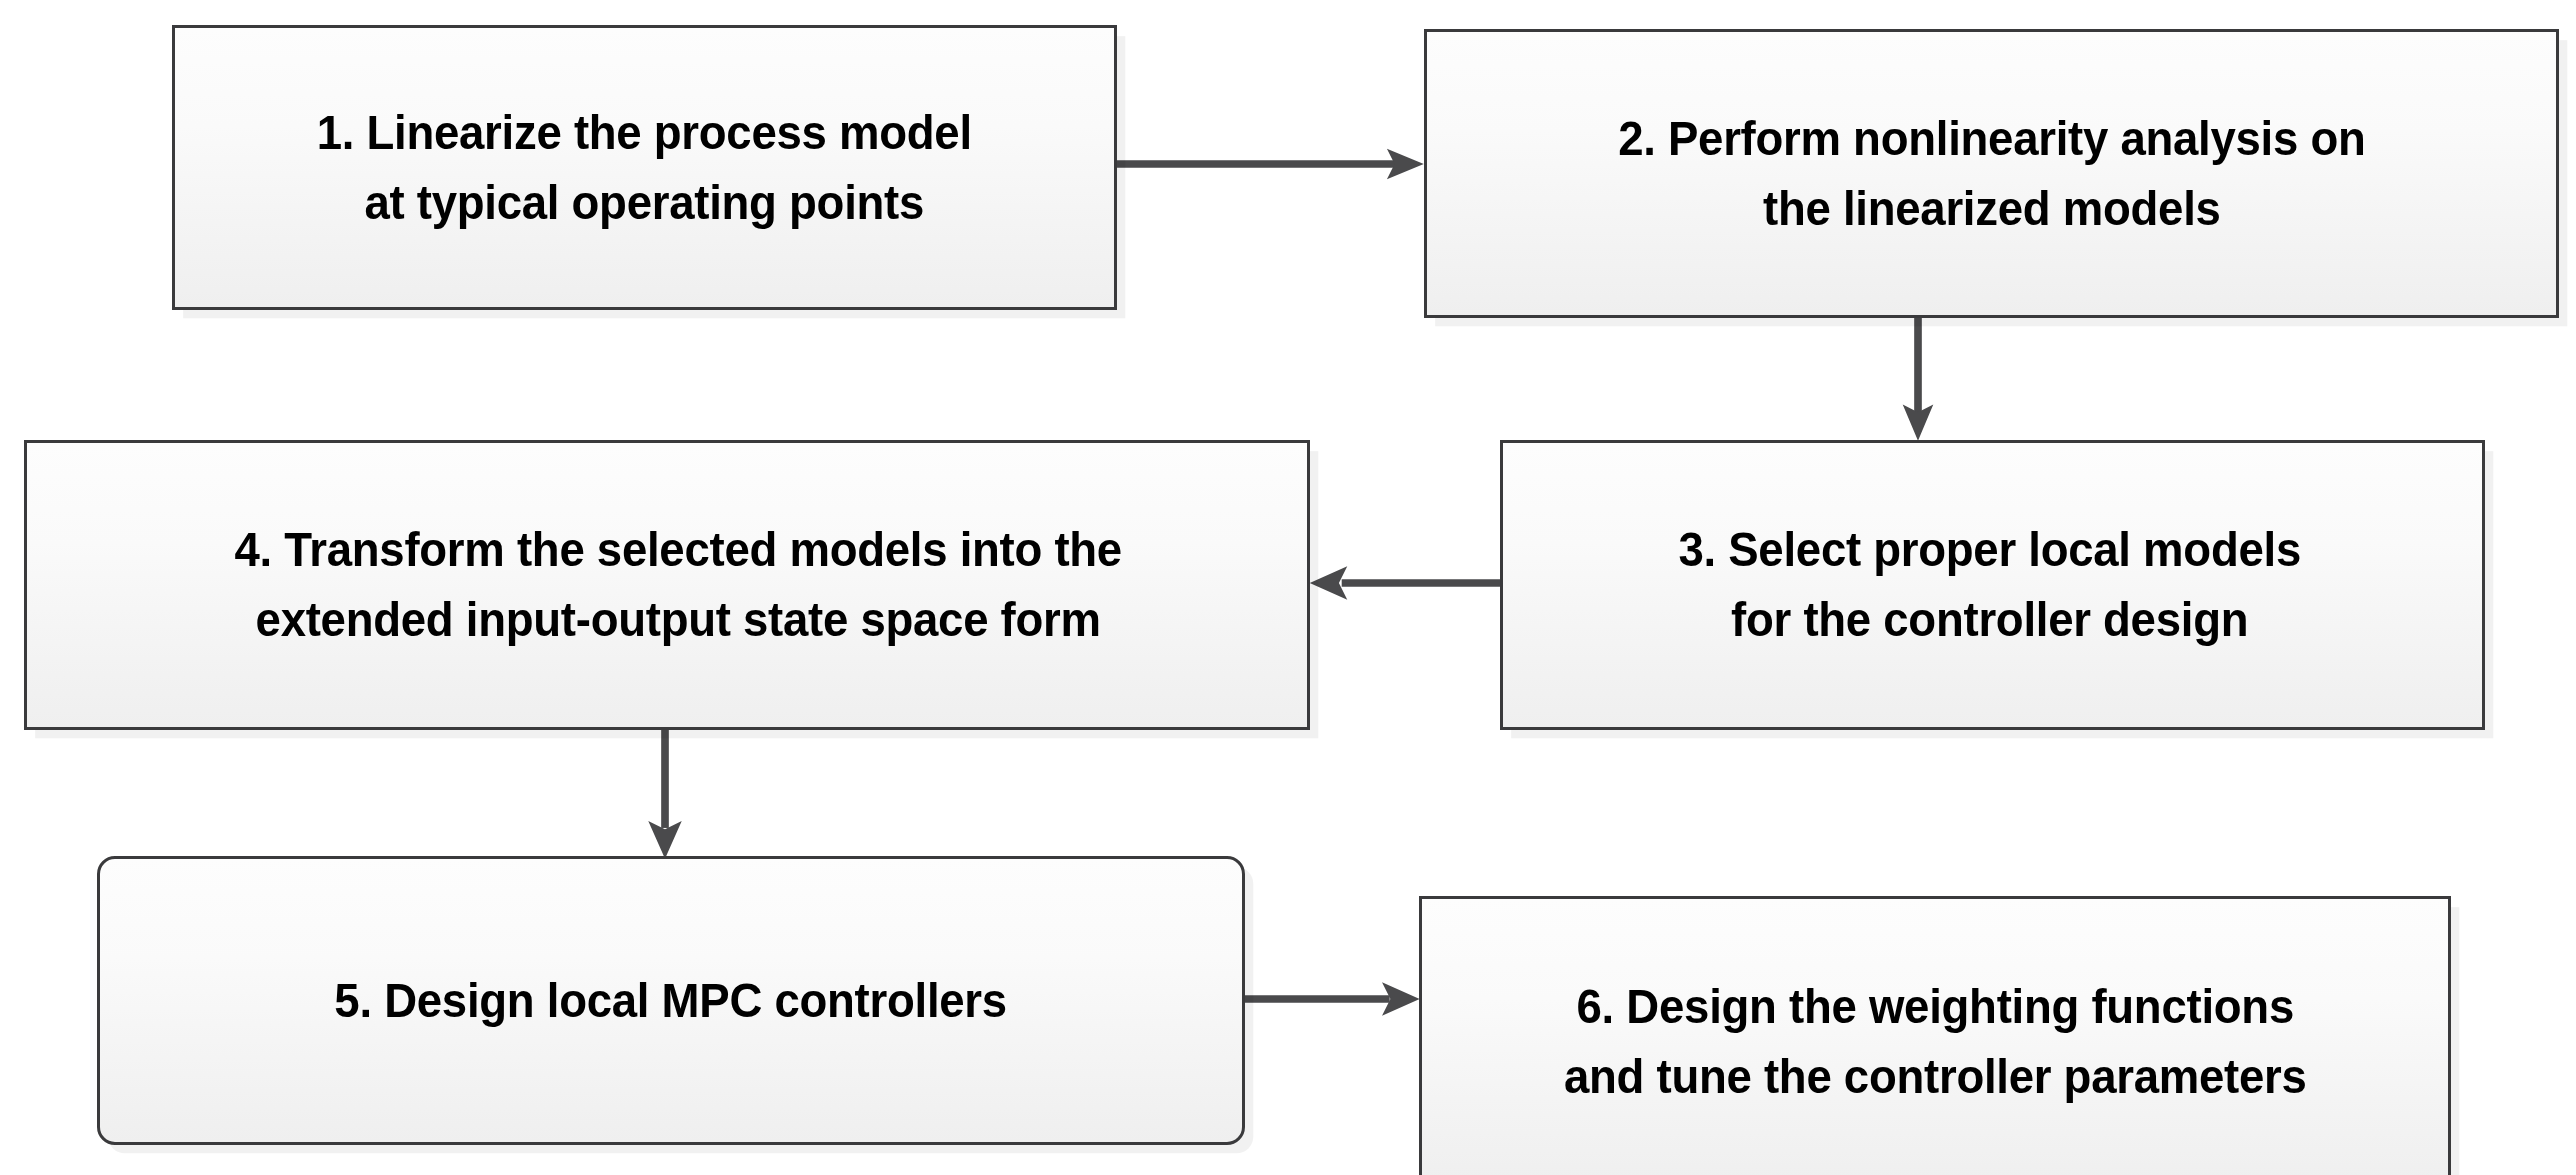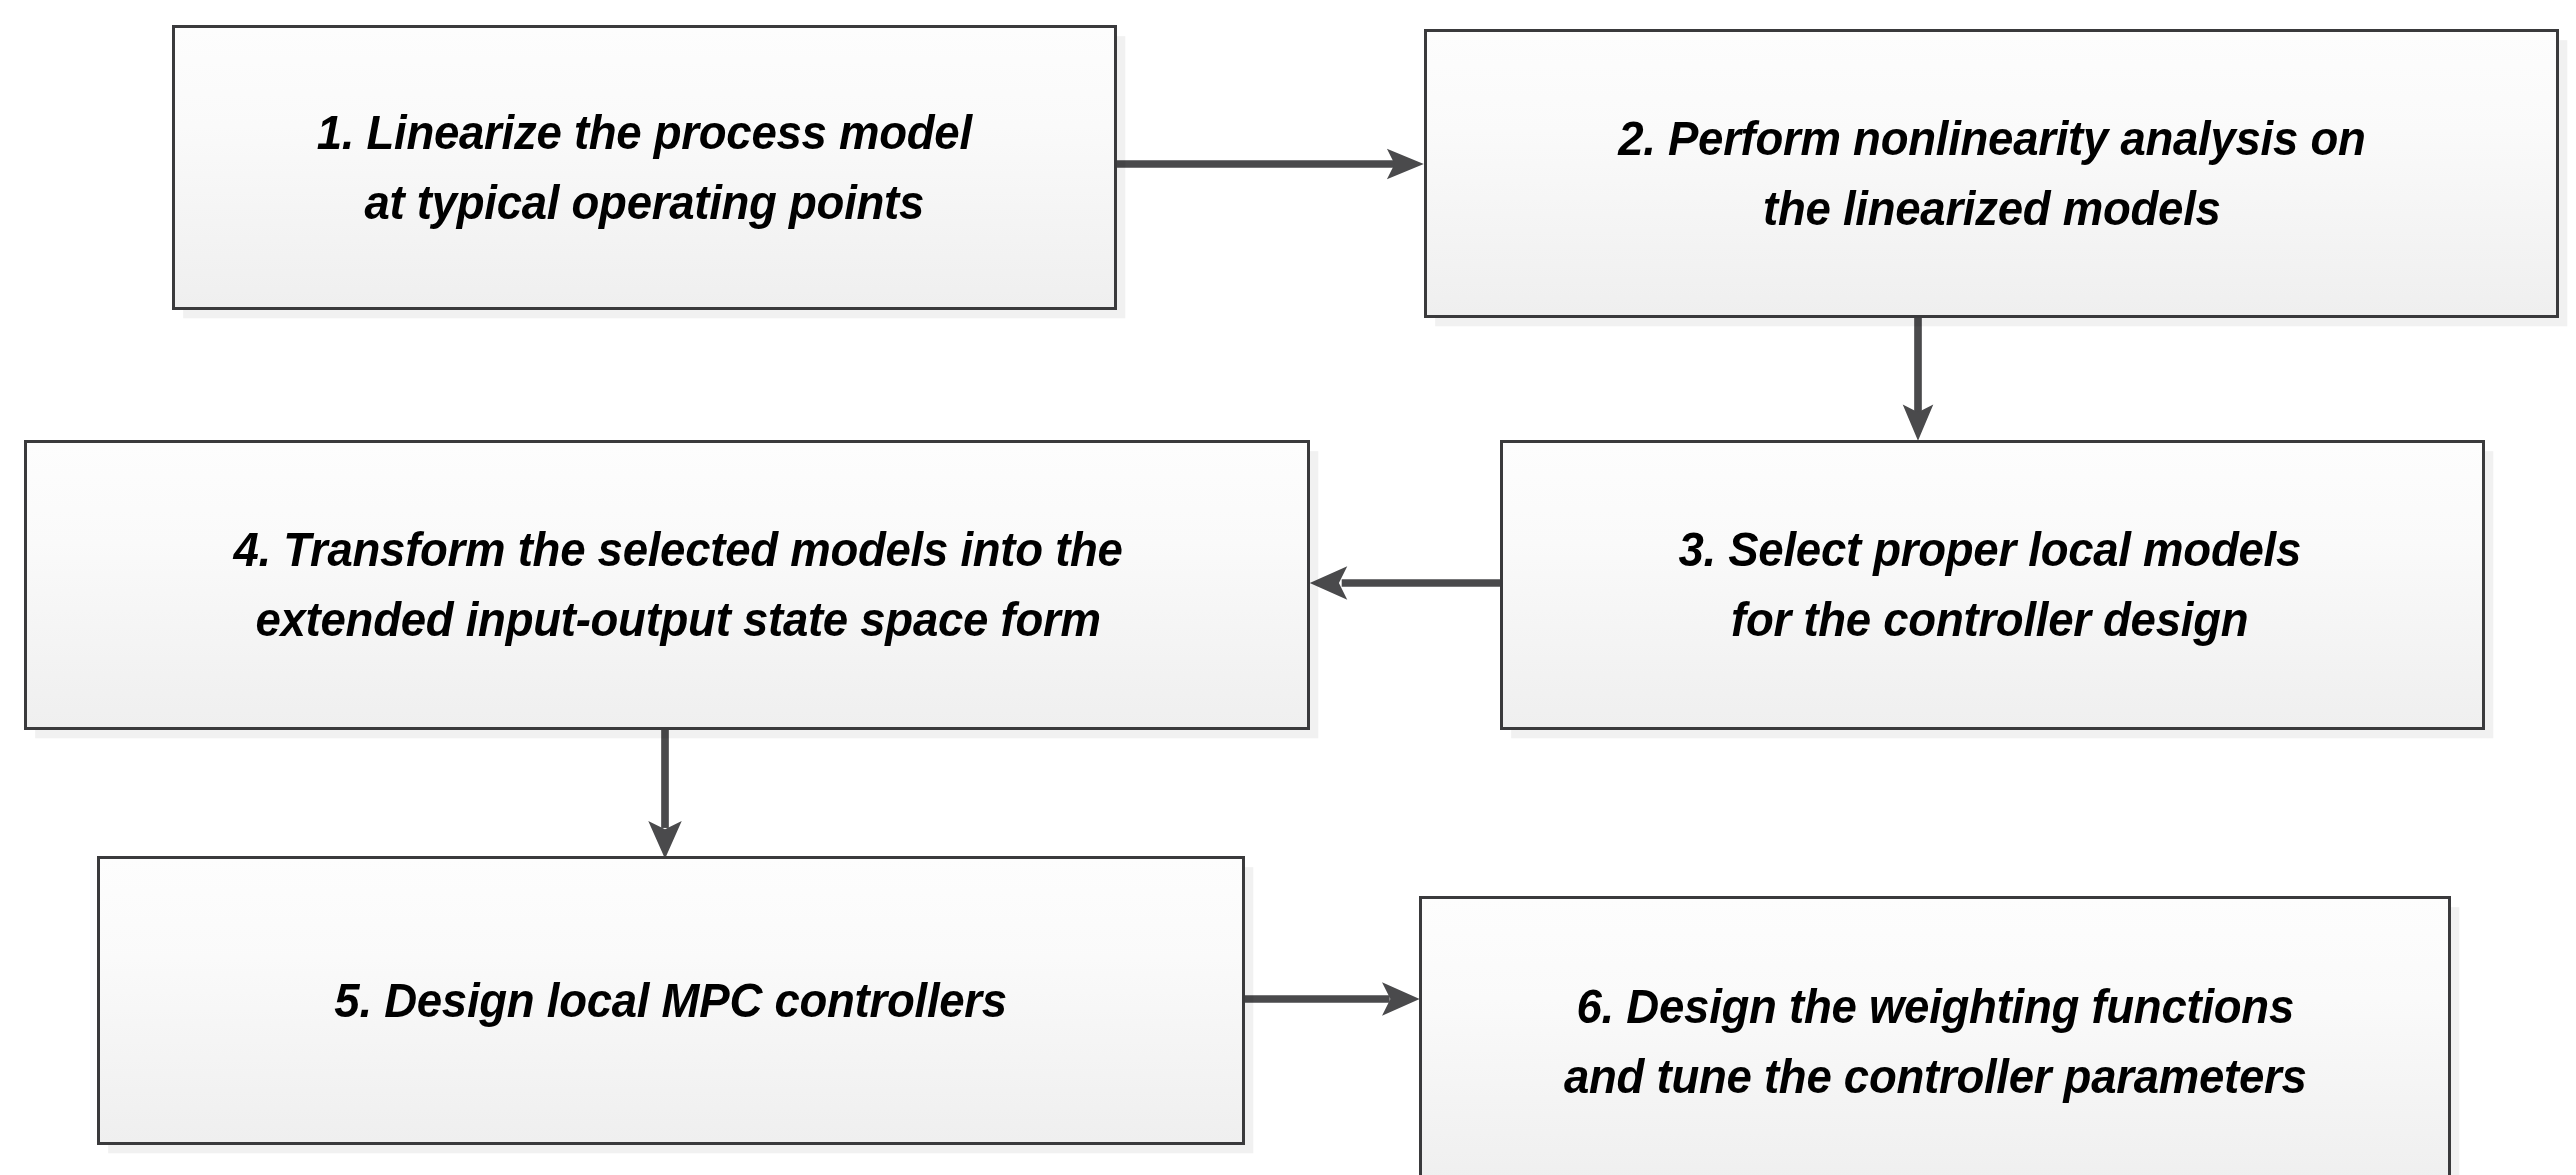--- a/index.html
+++ b/index.html
@@ -7,21 +7,20 @@
     padding: 0;
     background: #ffffff;
   }
   #canvas {
     position: relative;
     width: 2576px;
     height: 1176px;
     background: #ffffff;
     overflow: hidden;
     font-family: "Liberation Sans", "DejaVu Sans", sans-serif;
-    font-style: italic;
   }
   .node {
     position: absolute;
     box-sizing: border-box;
     border: 3.5px solid #3a3a3c;
     background: linear-gradient(to bottom, #fdfdfd 0%, #fafafa 35%, #f4f4f4 70%, #efefef 100%);
     box-shadow: 9.7px 9.7px 0 -1.4px rgba(0,0,0,0.055);
     display: flex;
     align-items: center;
     justify-content: center;
@@ -98,21 +97,21 @@
   <div class="node" style="left:1500px; top:440px; width:985px; height:290px;padding-left:12px;">
     <span class="node-label">3. Select proper local models
 for the controller design</span>
   </div>
 
   <div class="node" style="left:24px; top:440px; width:1286px; height:290px;padding-left:40px;">
     <span class="node-label">4. Transform the selected models into the
 extended input-output state space form</span>
   </div>
 
-  <div class="node" style="left:97px; top:856px; width:1148px; height:289px;">
+  <div class="node" style="left:97px; top:856px; width:1148px; height:289px;border-radius:18px;">
     <span class="node-label">5. Design local MPC controllers</span>
   </div>
 
   <div class="node" style="left:1419px; top:896px; width:1032px; height:291px;">
     <span class="node-label">6. Design the weighting functions
 and tune the controller parameters</span>
   </div>
 
 </div>
 

